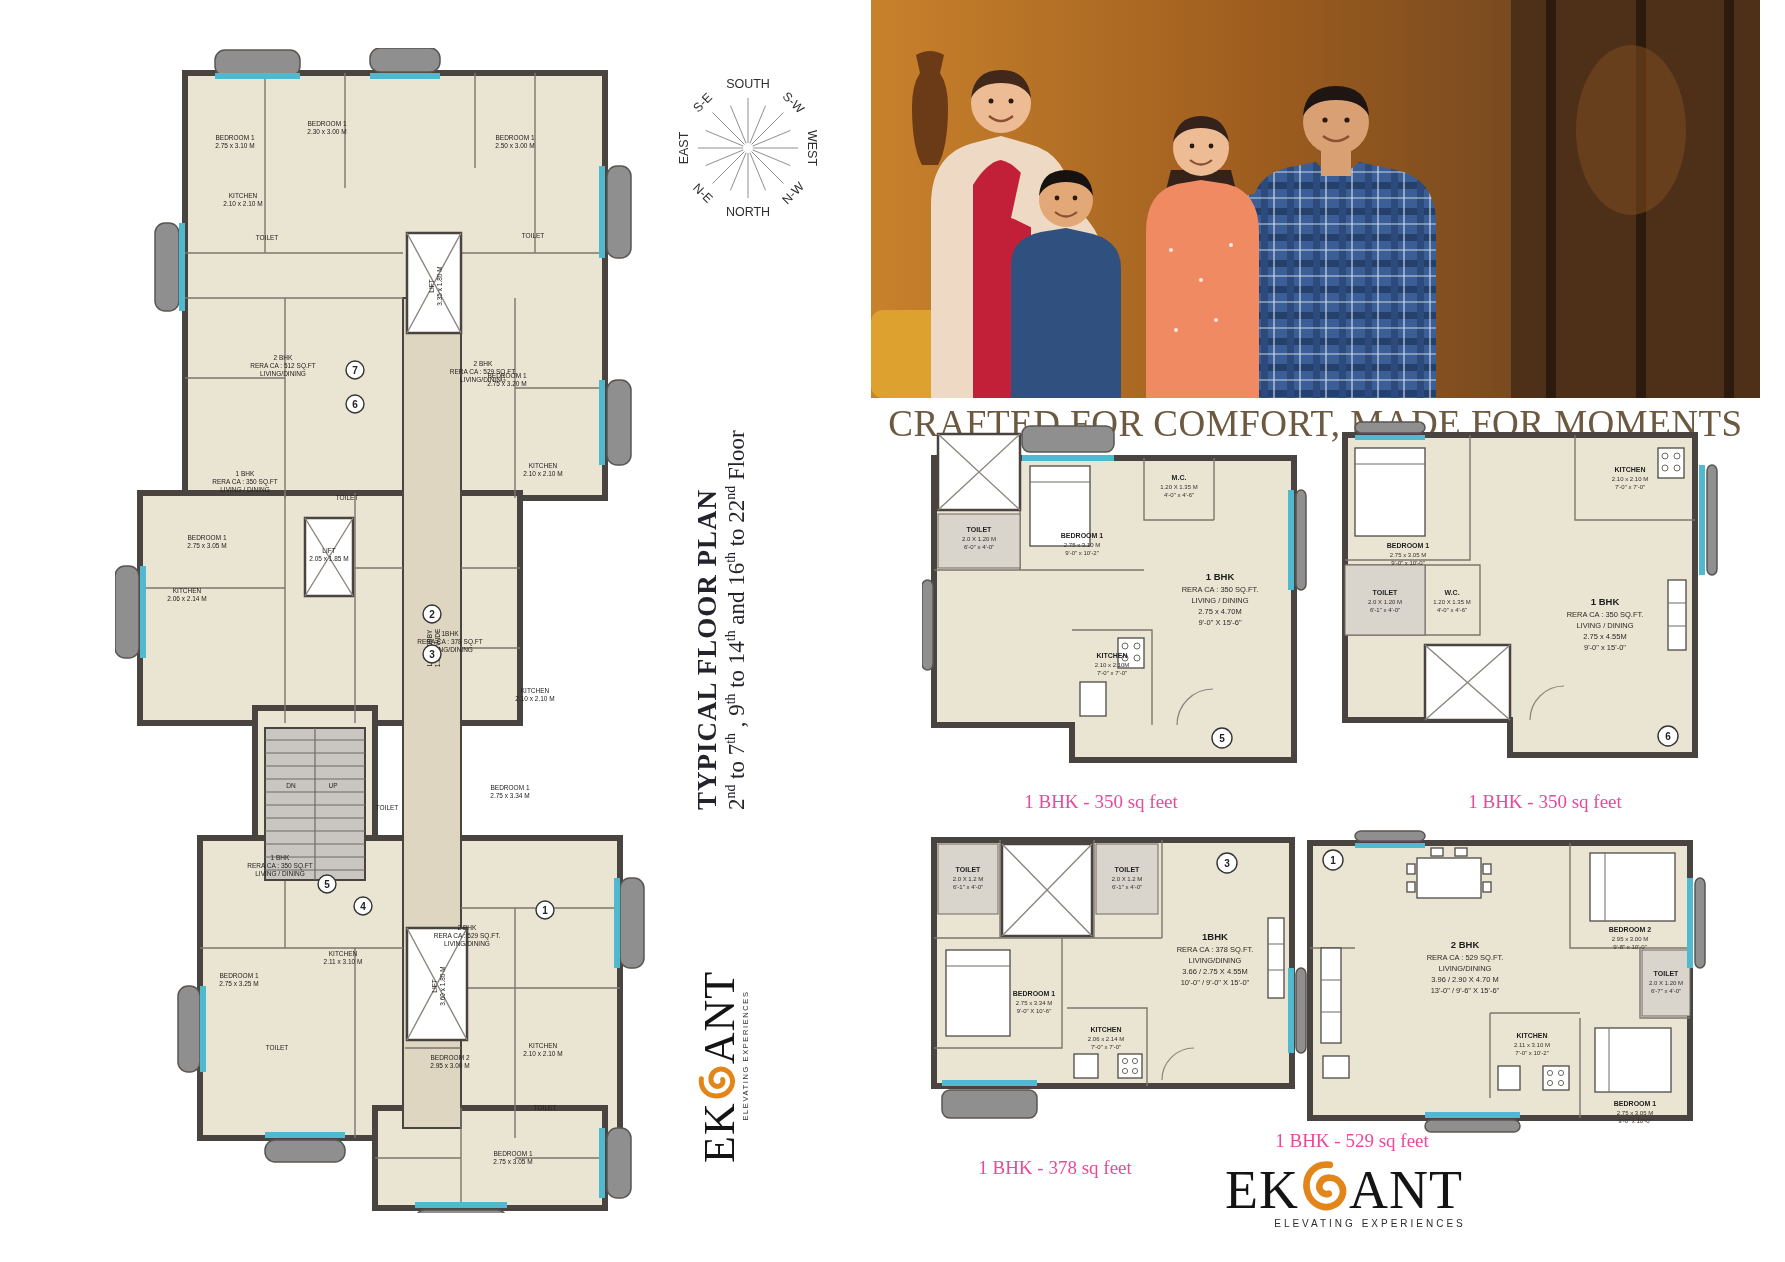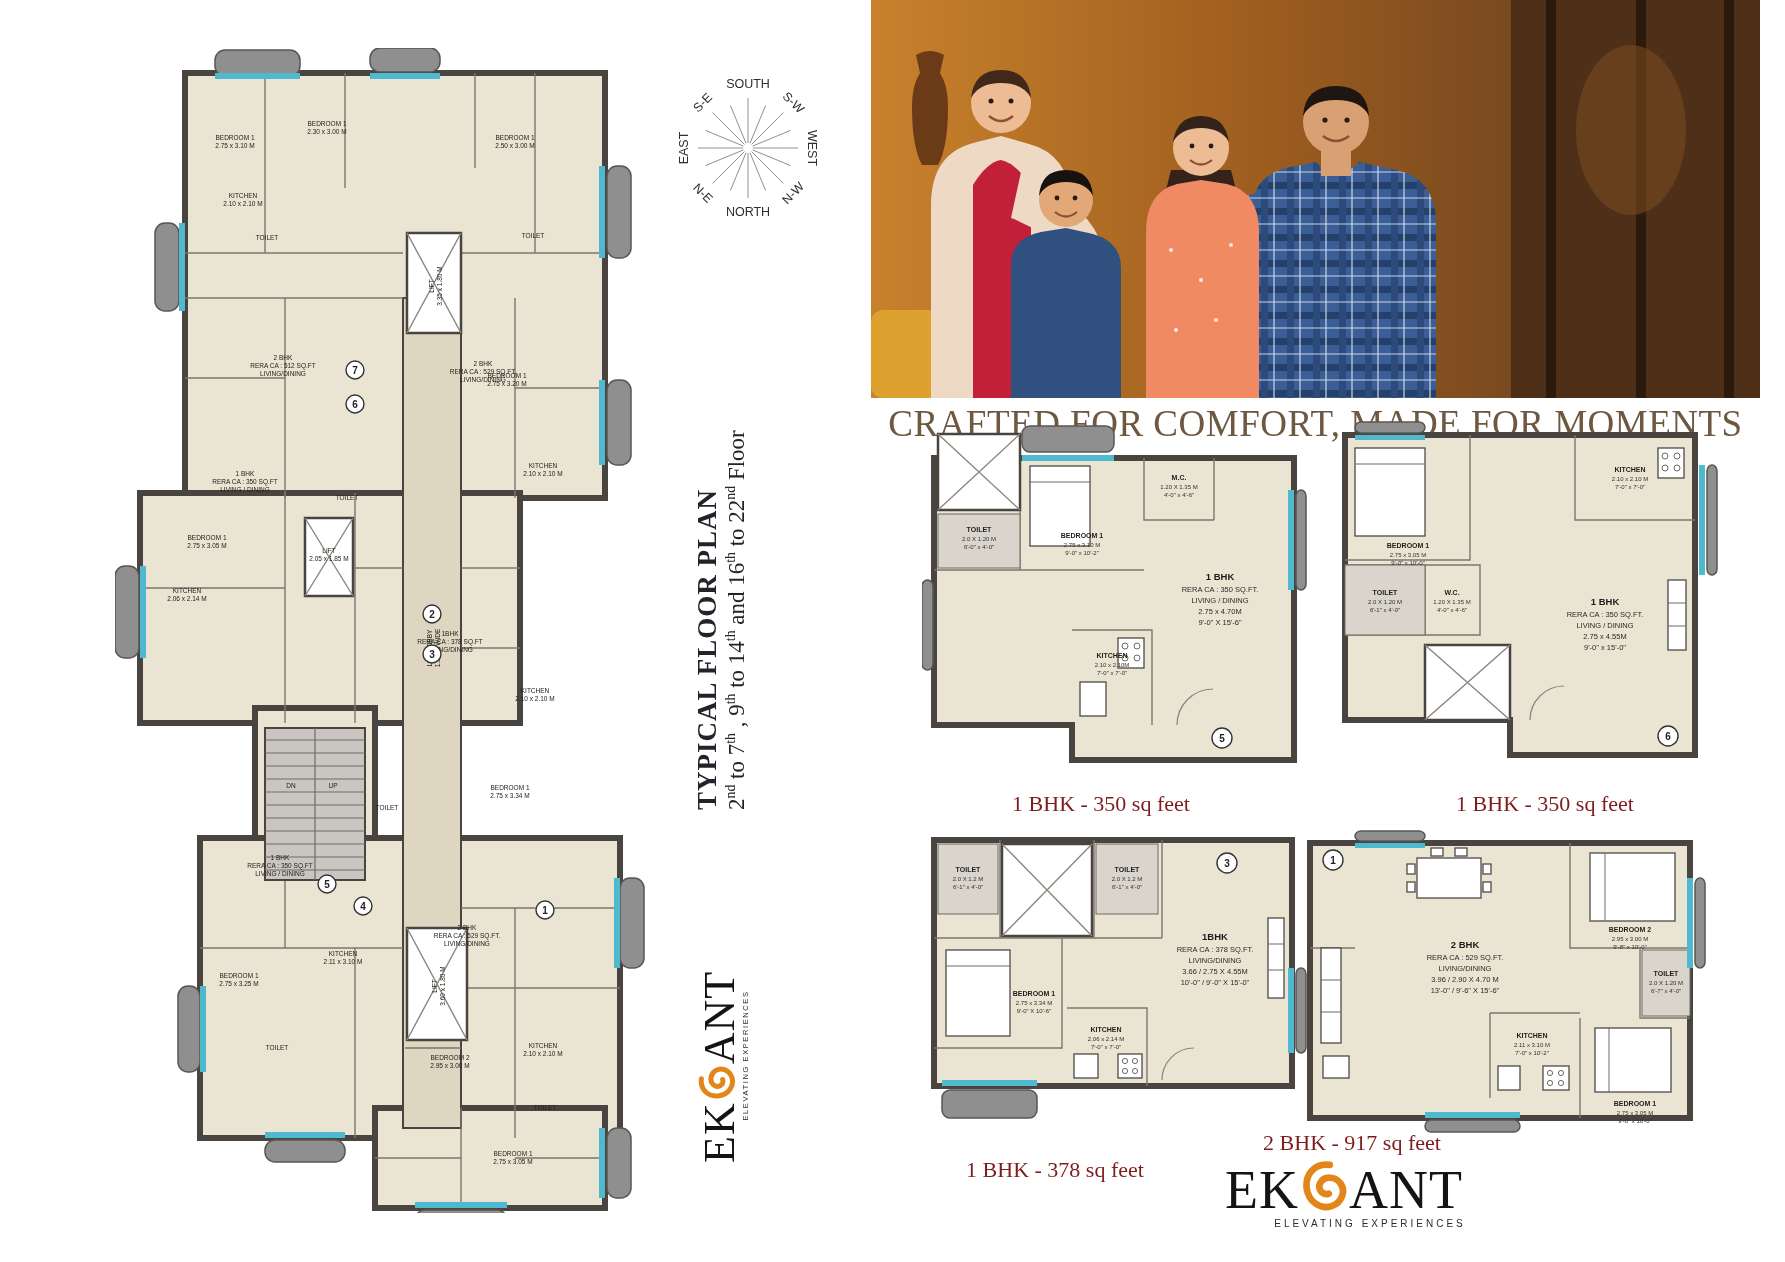--- a/index.html
+++ b/index.html
@@ -38,21 +38,21 @@
   
   .unit{position:absolute;}
   .rl1{font:700 7px "Liberation Sans",sans-serif;fill:#1e1e1e;text-anchor:middle;}
   .rl2{font:6px "Liberation Sans",sans-serif;fill:#33312e;text-anchor:middle;}
   .cl1{font:700 9.5px "Liberation Sans",sans-serif;fill:#1b1b1b;text-anchor:middle;}
   .cl2{font:7.5px "Liberation Sans",sans-serif;fill:#2b2a28;text-anchor:middle;}
   .furn{fill:#fff;stroke:#4f4a45;stroke-width:1.3;}
   .furnl{stroke:#6f6a64;stroke-width:1;fill:none;}
   .speck{fill:#d9d5cd;stroke:#6f6a64;stroke-width:1;}
   .arc{stroke:#8b857e;stroke-width:1.2;fill:none;}
-  .plan-caption{position:absolute;transform:translateX(-50%);font-size:22px;color:#7f1d1d;white-space:nowrap;}
+  .plan-caption{position:absolute;transform:translateX(-50%);font-size:19px;color:#ec4899;white-space:nowrap;}
   
   .brand{display:flex;align-items:flex-end;gap:2px;color:#141414;}
   .brand .btxt{font-weight:400;letter-spacing:1px;line-height:.85;}
   .tagline{font-family:"Liberation Sans","DejaVu Sans",sans-serif;color:#2c2c2c;}
   #logo-left{left:696px;top:948px;width:100px;height:215px;}
   #logo-left .rot{position:absolute;left:0;top:0;width:215px;height:100px;
       transform:rotate(-90deg) translateX(-215px);transform-origin:0 0;}
   #logo-left .btxt{font-size:44px;}
   #logo-left .tagline{font-size:7.5px;letter-spacing:1.6px;margin-top:3px;text-align:center;}
   #logo-main{left:1225px;top:1158px;width:260px;}
@@ -517,21 +517,21 @@
   <text class="cl2" x="170" y="165">13'-0" / 9'-6" X 15'-6"</text>
   <g>
     <circle class="numc" cx="38" cy="32" r="10"></circle>
       <text class="numt" x="38" y="36">1</text>
   </g>
 </svg>
 
 <div class="plan-caption abs" style="left:1101px;top:791px">1 BHK - 350 sq feet</div>
 <div class="plan-caption abs" style="left:1545px;top:791px">1 BHK - 350 sq feet</div>
 <div class="plan-caption abs" style="left:1055px;top:1157px">1 BHK - 378 sq feet</div>
-<div class="plan-caption abs" style="left:1352px;top:1130px">2 BHK - 917 sq feet</div>
+<div class="plan-caption abs" style="left:1352px;top:1130px">1 BHK - 529 sq feet</div>
 
 <div id="logo-main" class="abs">
   <div class="brand">
     <span class="btxt">EK</span>
     <svg width="46" height="56" viewBox="0 0 48 56">
       <path d="M30,6 C14,4 4,16 6,31 C8,44 20,53 32,49 C43,45 47,33 41,25 C36,18 24,17 20,25 C17,31 22,38 29,36" fill="none" stroke="#e2861a" stroke-width="7" stroke-linecap="round"></path>
     </svg>
     <span class="btxt">ANT</span>
   </div>
   <div class="tagline">ELEVATING EXPERIENCES</div>

